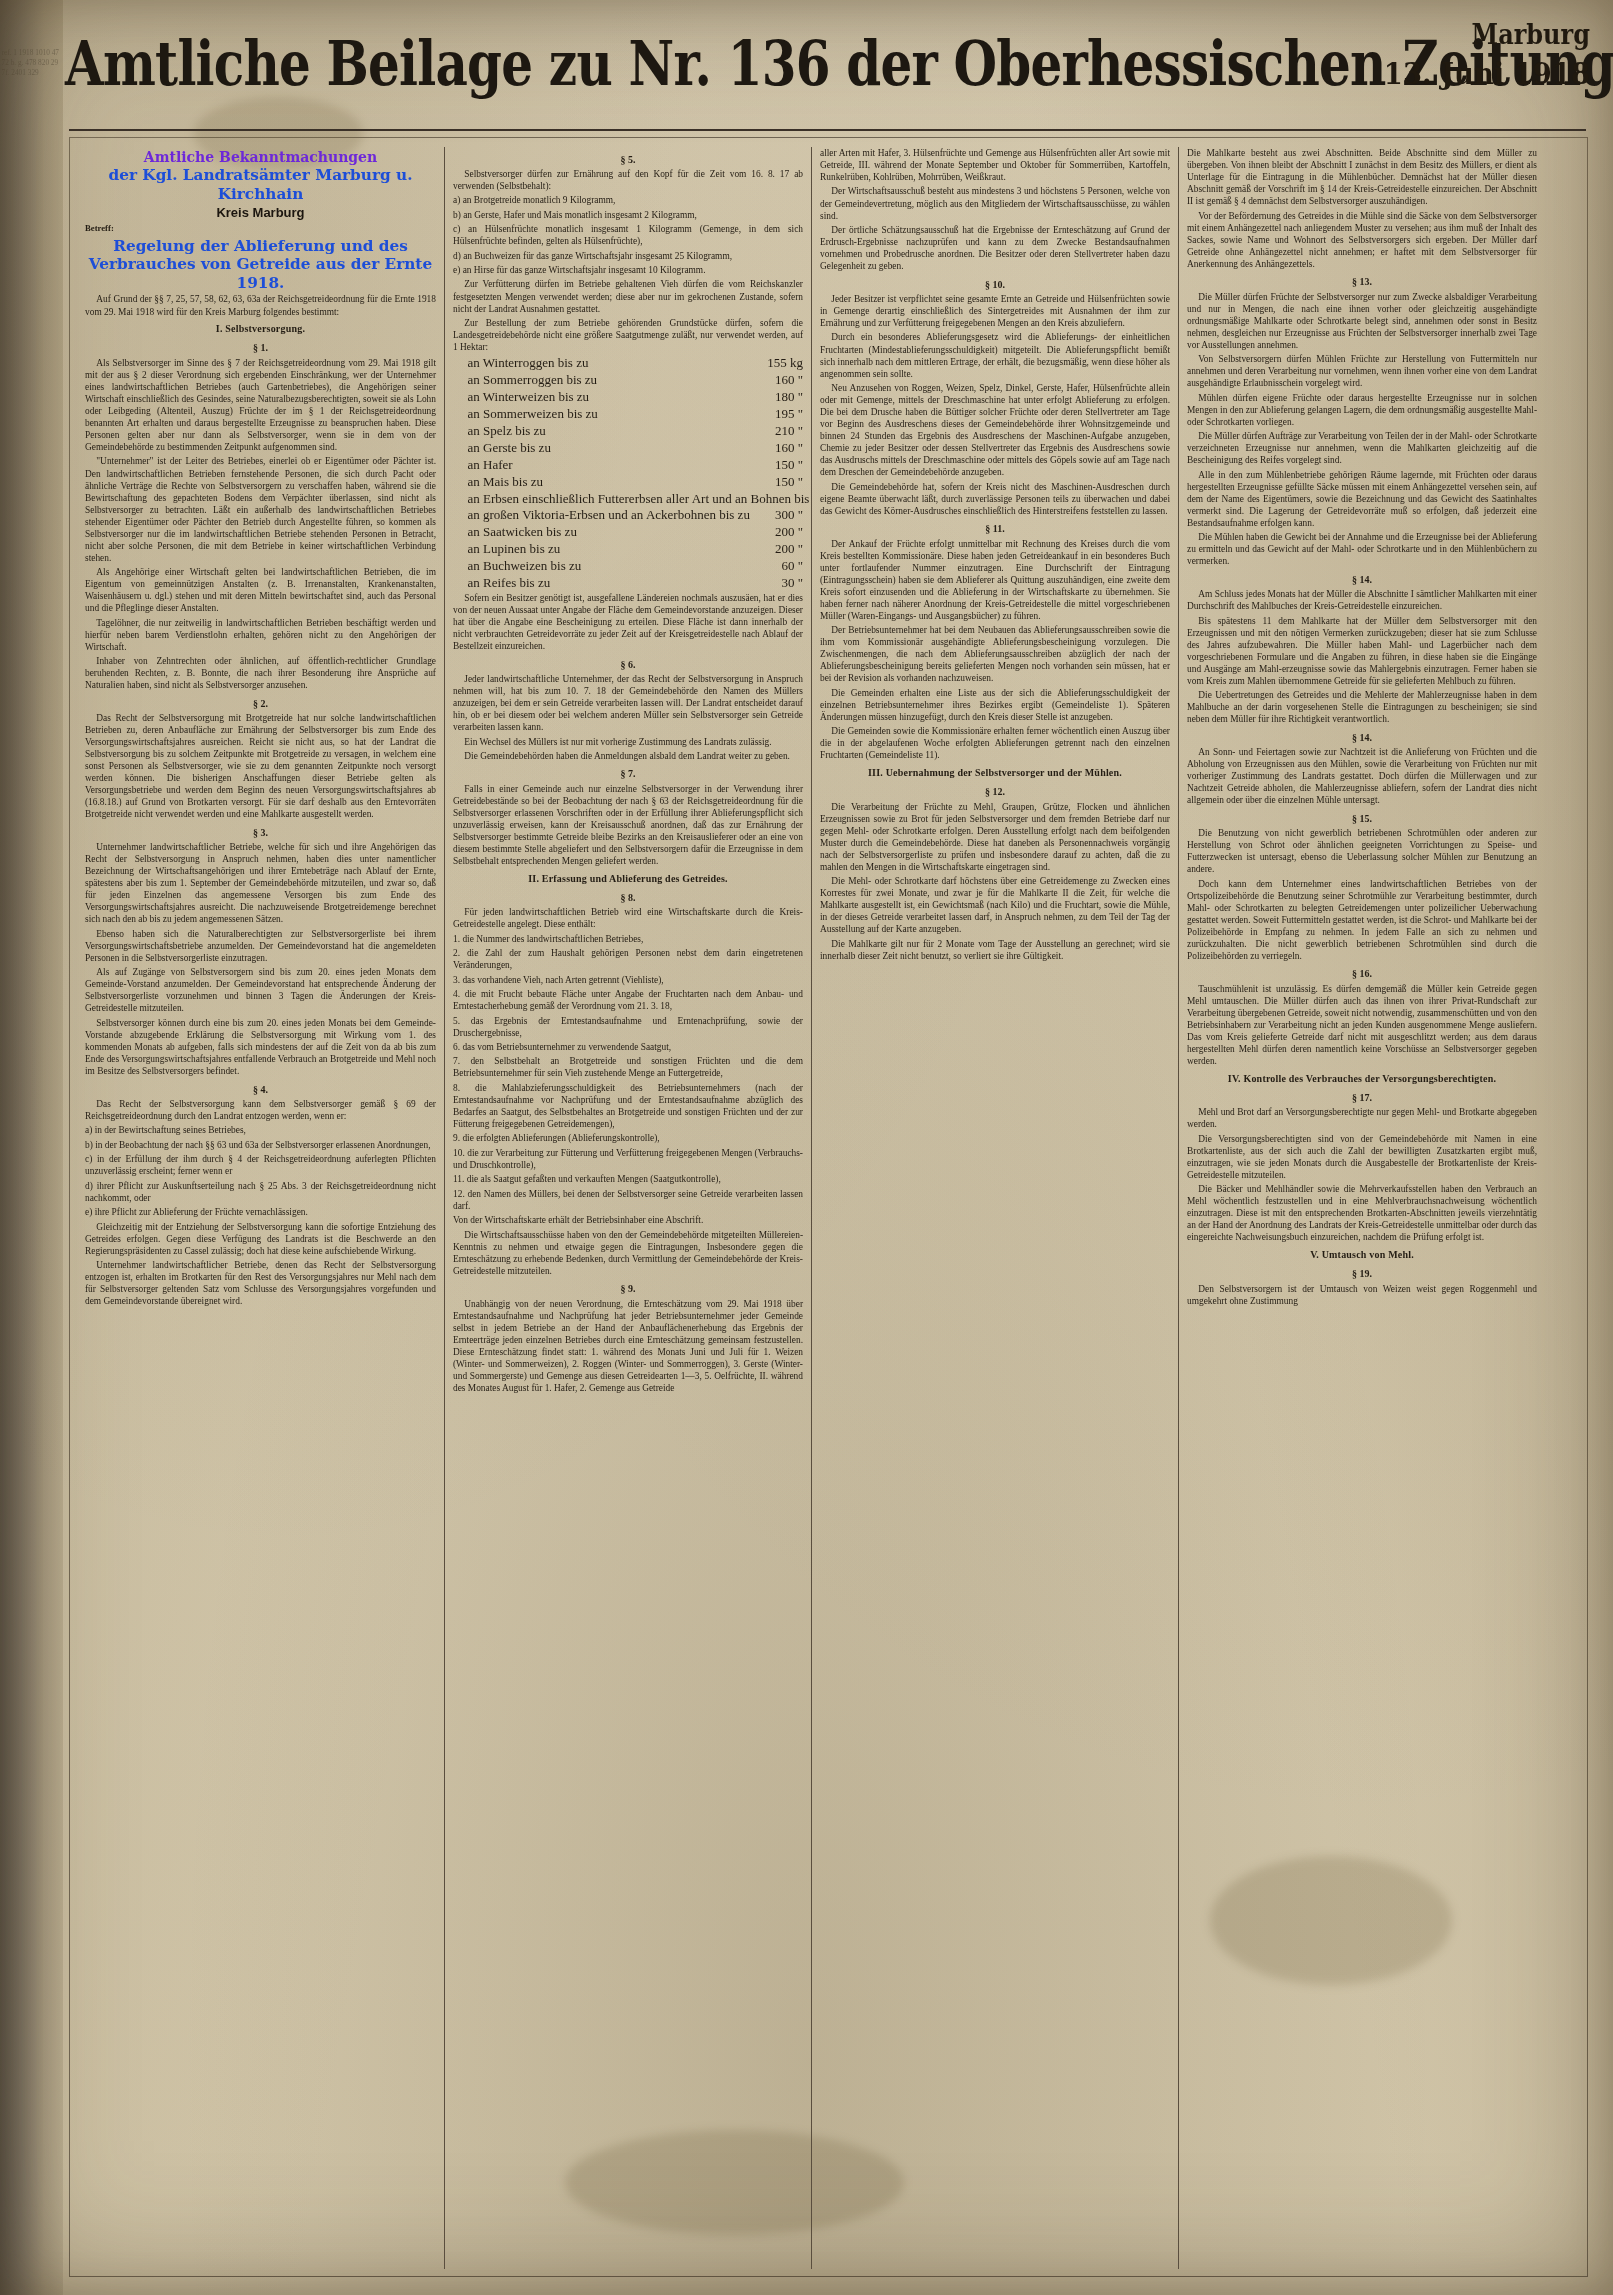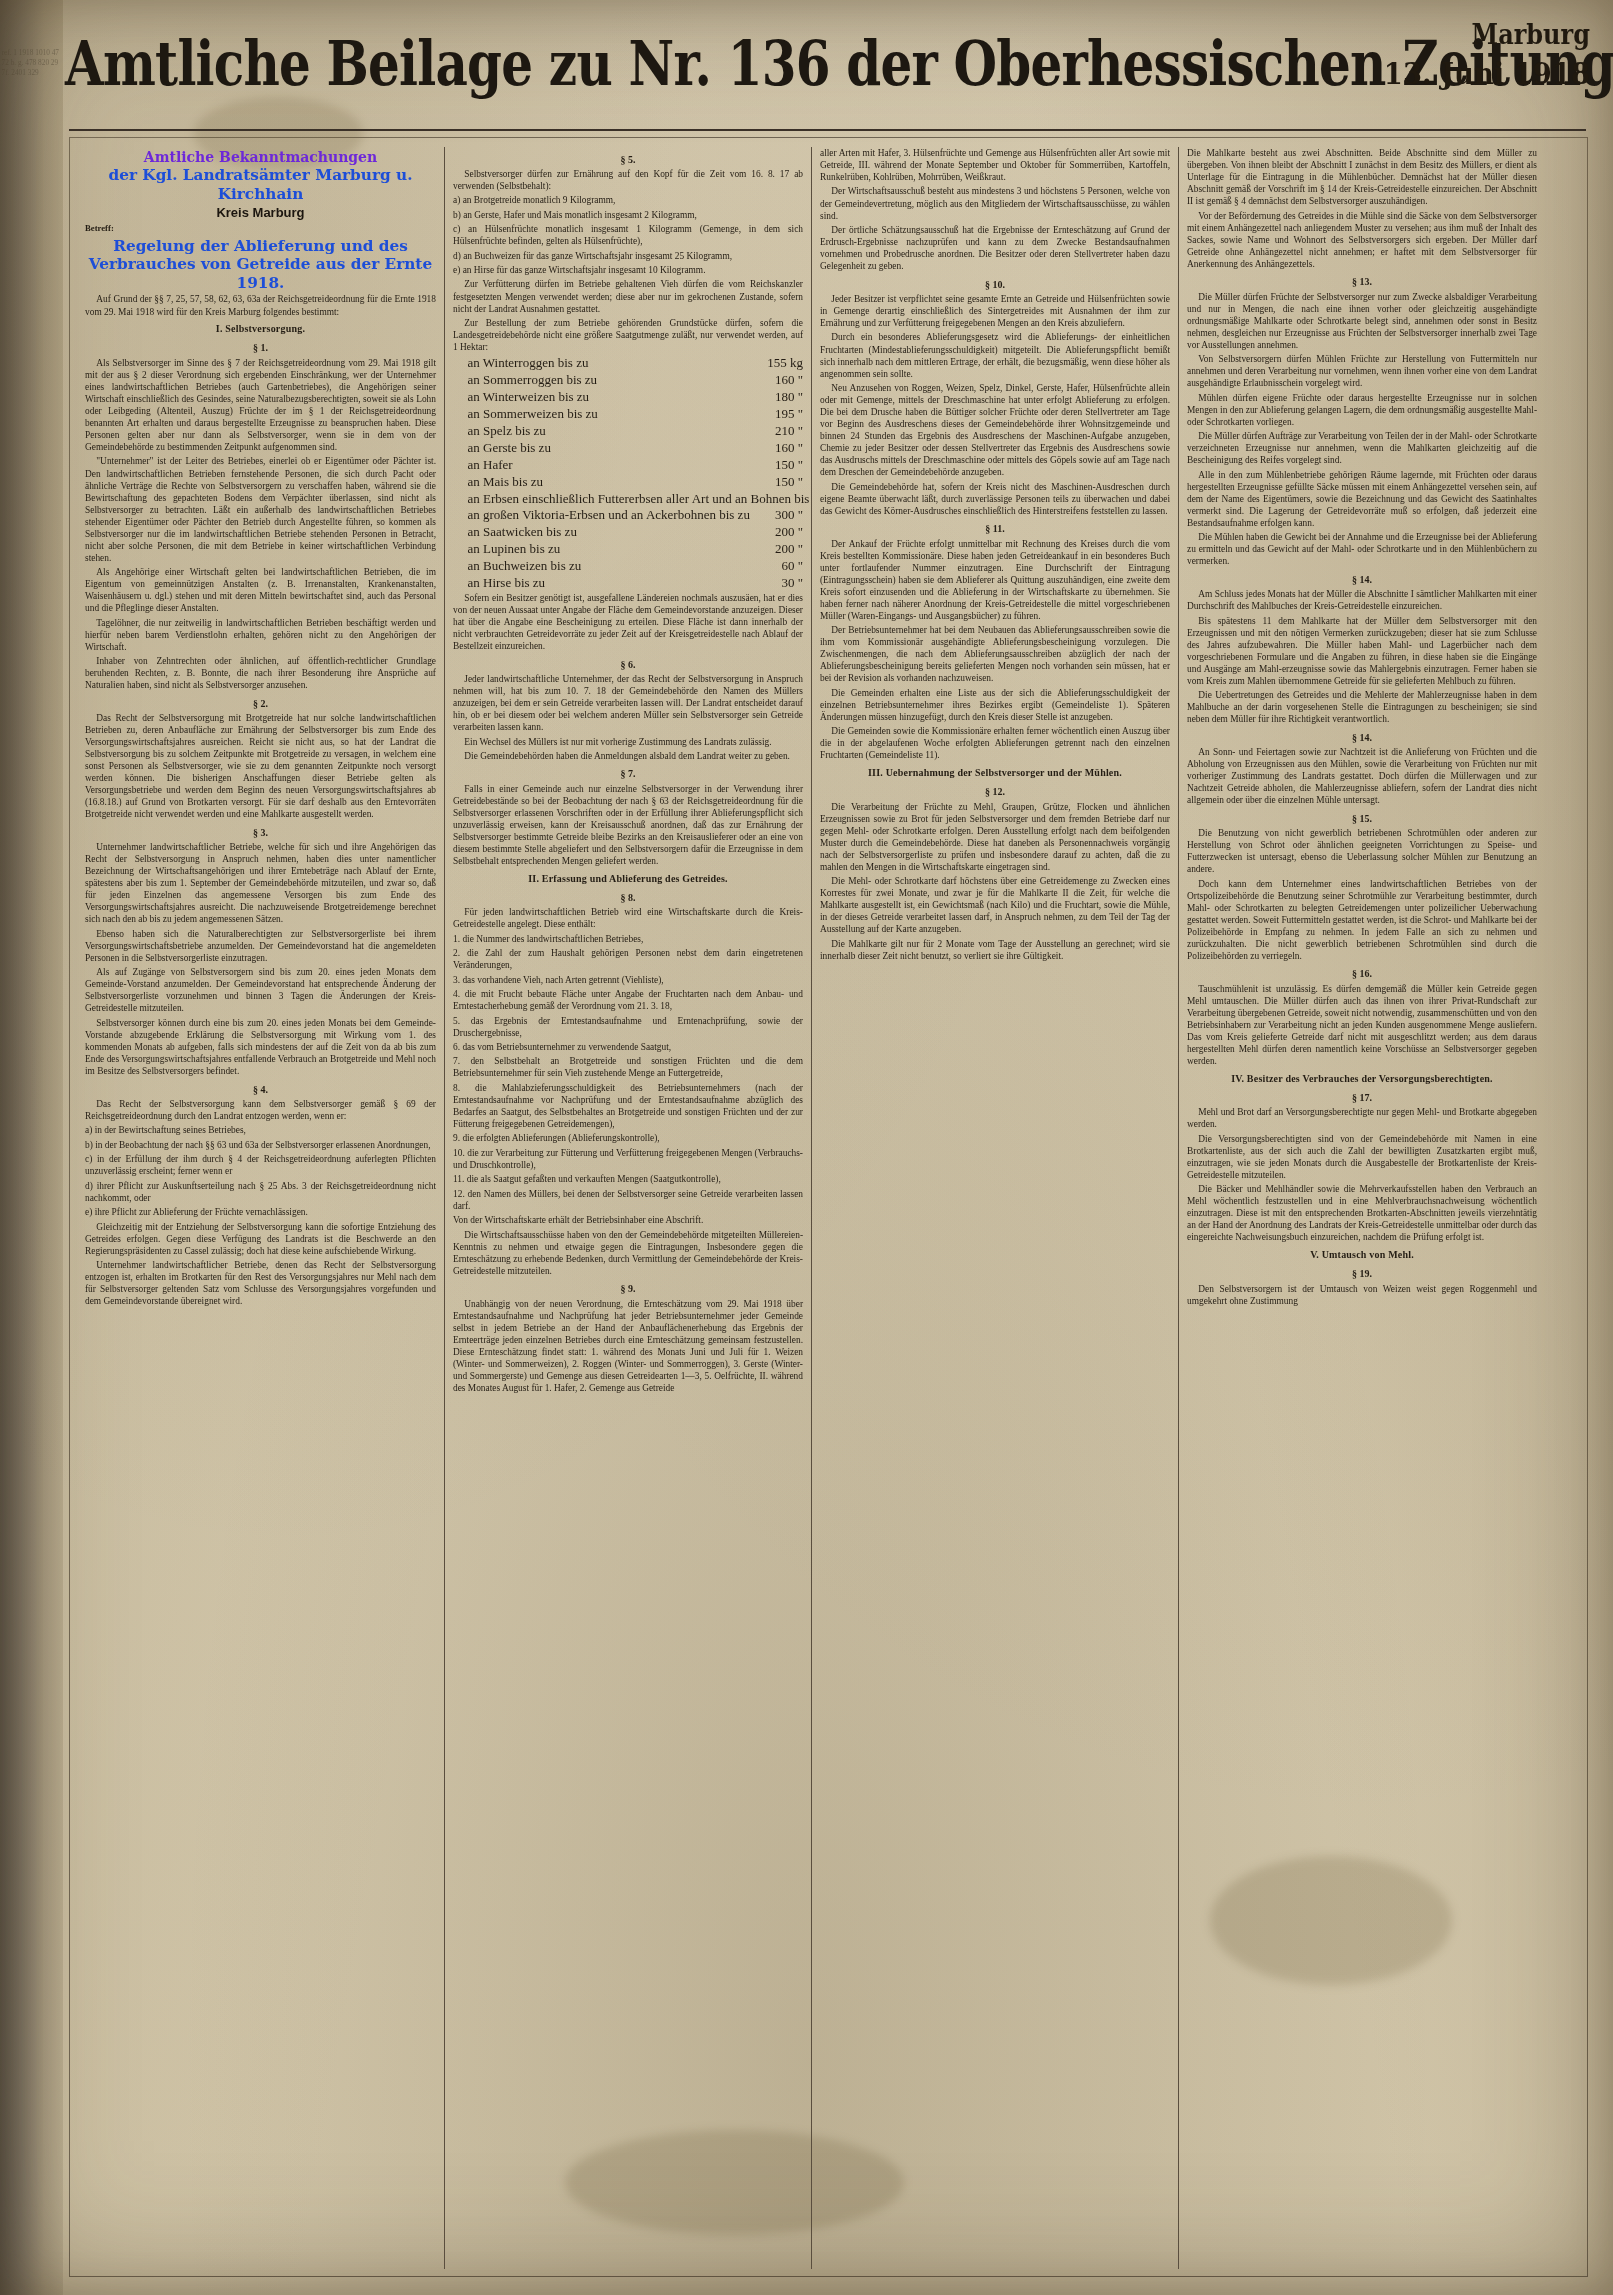--- a/index.html
+++ b/index.html
@@ -340,21 +340,21 @@
           <span class="lbl">an Lupinen bis zu</span>
           <span class="dots"></span>
           <span class="val">200 "</span>
         </div>
         <div class="list-row">
           <span class="lbl">an Buchweizen bis zu</span>
           <span class="dots"></span>
           <span class="val">60 "</span>
         </div>
         <div class="list-row">
-          <span class="lbl">an Hirse bis zu</span>
+          <span class="lbl">an Reifes bis zu</span>
           <span class="dots"></span>
           <span class="val">30 "</span>
         </div>
       </div>
       <p>Sofern ein Besitzer genötigt ist, ausgefallene Ländereien nochmals auszusäen, hat er dies von der neuen Aussaat unter Angabe der Fläche dem Gemeindevorstande anzuzeigen. Dieser hat über die Angabe eine Bescheinigung zu erteilen. Diese Fläche ist dann innerhalb der nicht verbrauchten Getreidevorräte zu jeder Zeit auf der Kreisgetreidestelle nach Ablauf der Bestellzeit einzureichen.</p>
       <div class="para-h">§ 6.</div>
       <p>Jeder landwirtschaftliche Unternehmer, der das Recht der Selbstversorgung in Anspruch nehmen will, hat bis zum 10. 7. 18 der Gemeindebehörde den Namen des Müllers anzuzeigen, bei dem er sein Getreide verarbeiten lassen will. Der Landrat entscheidet darauf hin, ob er bei diesem oder bei welchem anderen Müller sein Selbstversorger sein Getreide verarbeiten lassen kann.</p>
       <p>Ein Wechsel des Müllers ist nur mit vorherige Zustimmung des Landrats zulässig.</p>
       <p>Die Gemeindebehörden haben die Anmeldungen alsbald dem Landrat weiter zu geben.</p>
       <div class="para-h">§ 7.</div>
@@ -415,21 +415,21 @@
       <p>Am Schluss jedes Monats hat der Müller die Abschnitte I sämtlicher Mahlkarten mit einer Durchschrift des Mahlbuches der Kreis-Getreidestelle einzureichen.</p>
       <p>Bis spätestens 11 dem Mahlkarte hat der Müller dem Selbstversorger mit den Erzeugnissen und mit den nötigen Vermerken zurückzugeben; dieser hat sie zum Schlusse des Jahres aufzubewahren. Die Müller haben Mahl- und Lagerbücher nach dem vorgeschriebenen Formulare und die Angaben zu führen, in diese haben sie die Eingänge und Ausgänge am Mahl-erzeugnisse sowie das Mahlergebnis einzutragen. Ferner haben sie vom Kreis zum Mahlen übernommene Getreide für sie gelieferten Mehlbuch zu führen.</p>
       <p>Die Uebertretungen des Getreides und die Mehlerte der Mahlerzeugnisse haben in dem Mahlbuche an der darin vorgesehenen Stelle die Eintragungen zu bescheinigen; sie sind neben dem Müller für ihre Richtigkeit verantwortlich.</p>
       <div class="para-h">§ 14.</div>
       <p>An Sonn- und Feiertagen sowie zur Nachtzeit ist die Anlieferung von Früchten und die Abholung von Erzeugnissen aus den Mühlen, sowie die Verarbeitung von Früchten nur mit vorheriger Zustimmung des Landrats gestattet. Doch dürfen die Müllerwagen und zur Nachtzeit Getreide abholen, die Mahlerzeugnisse abliefern, sofern der Landrat dies nicht allgemein oder über die einzelnen Mühle untersagt.</p>
       <div class="para-h">§ 15.</div>
       <p>Die Benutzung von nicht gewerblich betriebenen Schrotmühlen oder anderen zur Herstellung von Schrot oder ähnlichen geeigneten Vorrichtungen zu Speise- und Futterzwecken ist untersagt, ebenso die Ueberlassung solcher Mühlen zur Benutzung an andere.</p>
       <p>Doch kann dem Unternehmer eines landwirtschaftlichen Betriebes von der Ortspolizeibehörde die Benutzung seiner Schrotmühle zur Verarbeitung bestimmter, durch Mahl- oder Schrotkarten zu belegten Getreidemengen unter polizeilicher Ueberwachung gestattet werden. Soweit Futtermitteln gestattet werden, ist die Schrot- und Mahlkarte bei der Polizeibehörde in Empfang zu nehmen. In jedem Falle an sich zu nehmen und zurückzuhalten. Die nicht gewerblich betriebenen Schrotmühlen sind durch die Polizeibehörden zu verriegeln.</p>
       <div class="para-h">§ 16.</div>
       <p>Tauschmühlenit ist unzulässig. Es dürfen demgemäß die Müller kein Getreide gegen Mehl umtauschen. Die Müller dürfen auch das ihnen von ihrer Privat-Rundschaft zur Verarbeitung übergebenen Getreide, soweit nicht notwendig, zusammenschütten und von den Betriebsinhabern zur Verarbeitung nicht an jeden Kunden ausgenommene Menge ausliefern. Das vom Kreis gelieferte Getreide darf nicht mit ausgeschlitzt werden; aus dem daraus hergestellten Mehl dürfen deren namentlich keine Vorschüsse an Selbstversorger gegeben werden.</p>
-      <div class="sec-h">IV. Besitzer des Verbrauches der Versorgungsberechtigten.</div>
+      <div class="sec-h">IV. Kontrolle des Verbrauches der Versorgungsberechtigten.</div>
       <div class="para-h">§ 17.</div>
       <p>Mehl und Brot darf an Versorgungsberechtigte nur gegen Mehl- und Brotkarte abgegeben werden.</p>
       <p>Die Versorgungsberechtigten sind von der Gemeindebehörde mit Namen in eine Brotkartenliste, aus der sich auch die Zahl der bewilligten Zusatzkarten ergibt muß, einzutragen, wie sie jeden Monats durch die Ausgabestelle der Brotkartenliste der Kreis-Getreidestelle mitzuteilen.</p>
       <p>Die Bäcker und Mehlhändler sowie die Mehrverkaufsstellen haben den Verbrauch an Mehl wöchentlich festzustellen und in eine Mehlverbrauchsnachweisung wöchentlich einzutragen. Diese ist mit den entsprechenden Brotkarten-Abschnitten jeweils vierzehntätig an der Hand der Anordnung des Landrats der Kreis-Getreidestelle unmittelbar oder durch das eingereichte Nachweisungsbuch einzureichen, nachdem die Prüfung erfolgt ist.</p>
       <div class="sec-h">V. Umtausch von Mehl.</div>
       <div class="para-h">§ 19.</div>
       <p>Den Selbstversorgern ist der Umtausch von Weizen weist gegen Roggenmehl und umgekehrt ohne Zustimmung</p>
     </div>
 
   </div>

